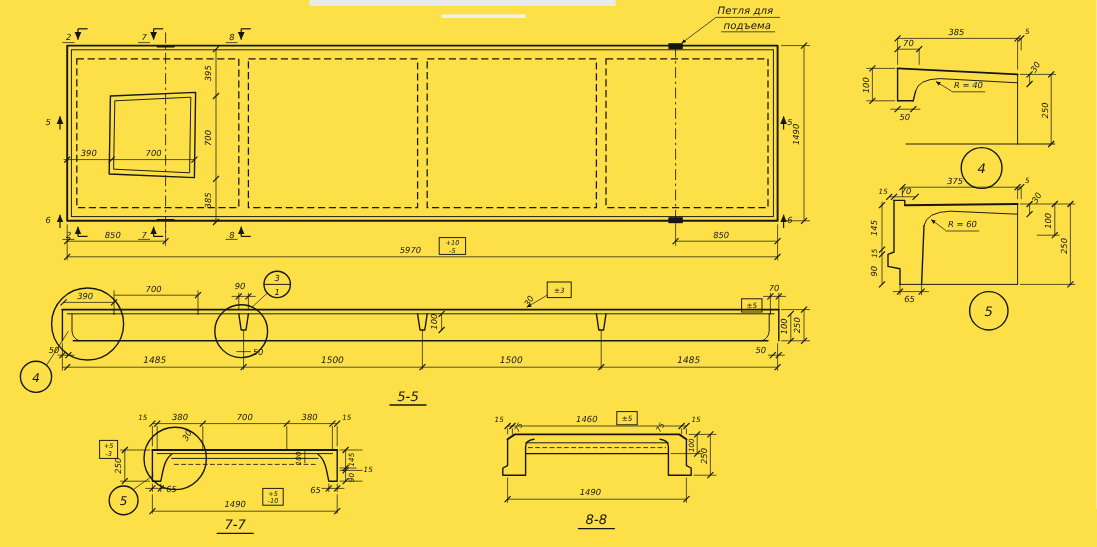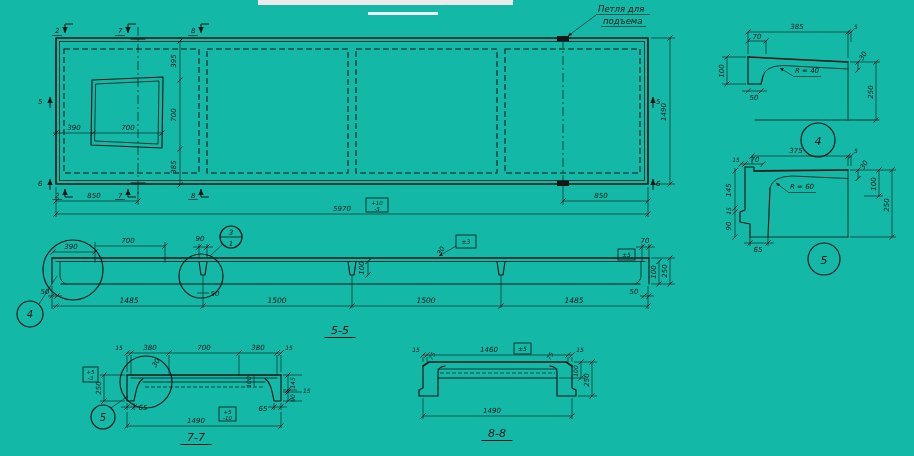--- a/index.html
+++ b/index.html
@@ -1,16 +1,16 @@
 <!DOCTYPE html>
 <html><head>
 <meta charset="utf-8">
 <style>
   html,body{margin:0;padding:0;background:#ffffff;}
-  #stage{position:relative;width:914px;height:456px;background:#14b8a6;overflow:hidden;
+  #stage{position:relative;width:914px;height:456px;background:#fde047;overflow:hidden;
          font-family:"DejaVu Sans",sans-serif;}
   svg{position:absolute;left:0;top:0;}
   
   .hln{stroke:#161616;stroke-width:1.6;fill:none;stroke-linecap:round;stroke-linejoin:round}
   .mln{stroke:#161616;stroke-width:1.15;fill:none;stroke-linecap:round;stroke-linejoin:round}
   .sln{stroke:#161616;stroke-width:.8;fill:none;stroke-linecap:round}
   .dim{stroke:#161616;stroke-width:.6;fill:none}
   .tk{stroke:#161616;stroke-width:1;fill:none}
   .dsh{stroke:#161616;stroke-width:1.05;fill:none;stroke-dasharray:6 3}
   .dsh2{stroke:#161616;stroke-width:.7;fill:none;stroke-dasharray:4 2}

